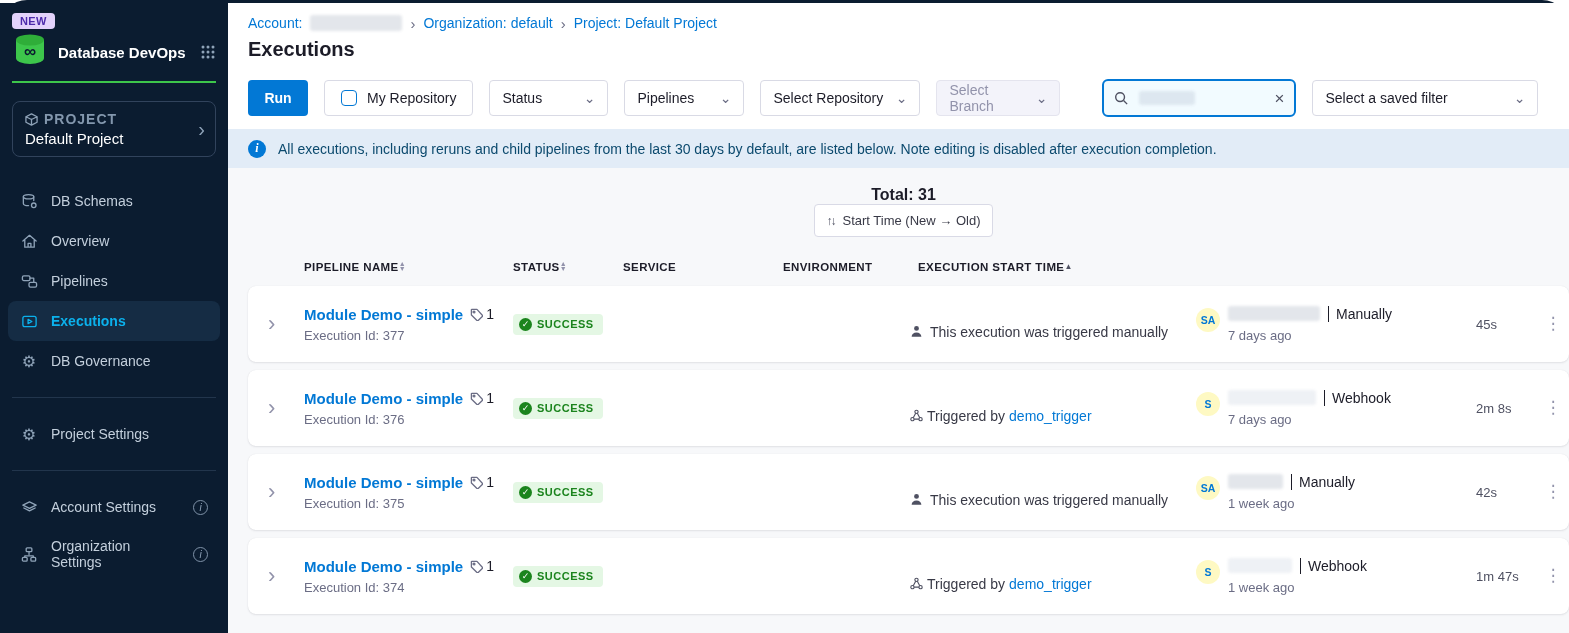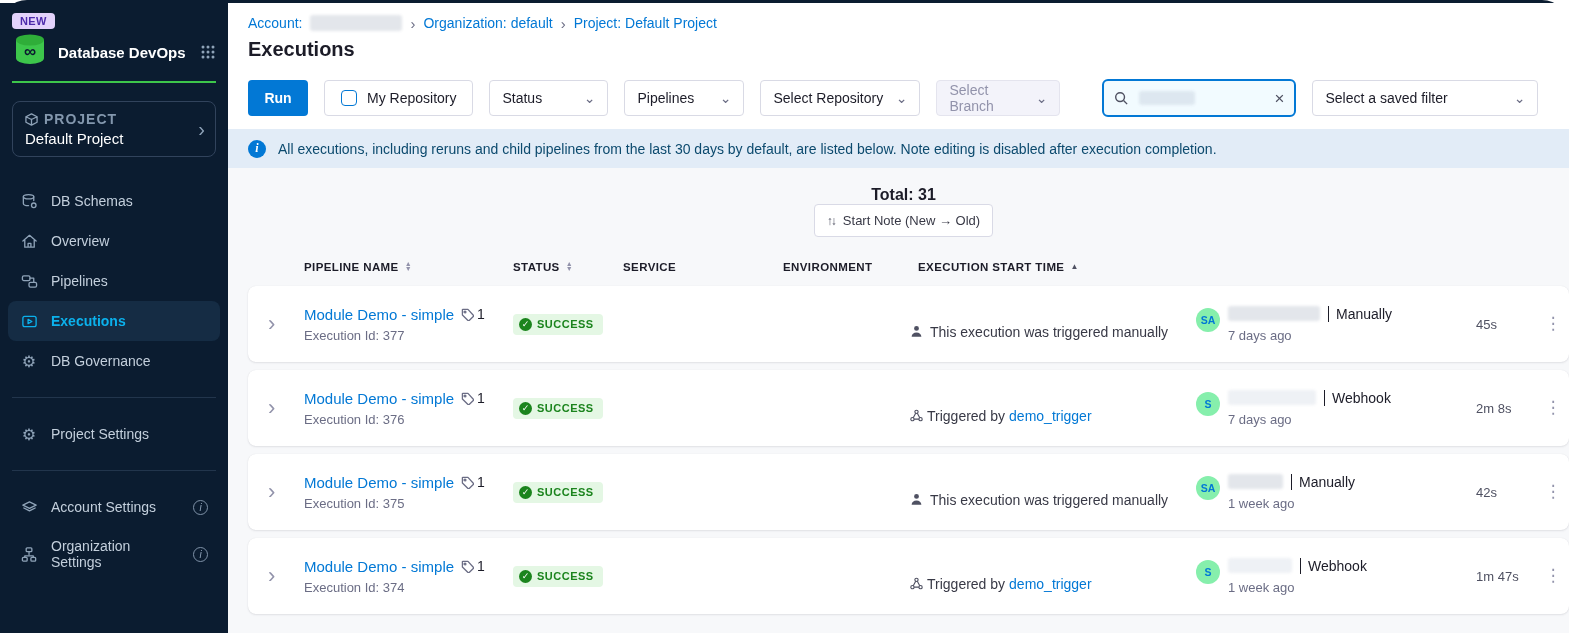--- a/index.html
+++ b/index.html
@@ -72,37 +72,37 @@
   .col-name { width:209px; flex:none; }
   .col-status { width:110px; flex:none; }
   .col-service { width:160px; flex:none; }
   .col-env { width:127px; flex:none; }
   .col-trigger { width:286px; flex:none;margin-top:15px; }
   .col-start { width:280px; flex:none; }
   .col-duration { width:52px; flex:none; text-align:left; }
   .col-menu { width:50px; flex:none; text-align:center; }
 
   .thead { margin:22px 0 12px 0; }
-  .th { font-size:11.5px; font-weight:bold; color:#1c1c28; letter-spacing:.4px; display:flex; align-items:center; gap:6px; }
+  .th { font-size:11.5px; font-weight:bold; color:#1c1c28; letter-spacing:.4px; display:flex; align-items:center; }
   .sort-glyphs { display:flex; flex-direction:column; line-height:.62; font-size:7px; color:#9293ab; }
   .asc-glyph { font-size:8px; color:#4f5162; }
 
   .row-card { background:#fff; border-radius:8px; height:76px; margin:0 0 8px 0; box-shadow:0 0 1px rgba(40,41,61,.1), 0 1px 2px rgba(96,97,112,.14); cursor:pointer; }
   .row-chevron { color:#9293ab; font-size:22px; line-height:1; cursor:pointer; }
   .name-line { display:flex; align-items:center; gap:7px; }
-  .pipe-link { color:#0278d5; font-weight:normal; font-size:15px; cursor:pointer; }
+  .pipe-link { color:#0278d5; font-weight:bold; font-size:15px; cursor:pointer; }
   .tag-wrap { display:flex; align-items:center; gap:3px; color:#1c1c28; font-size:14px; }
   .exec-id { font-size:13px; color:#6b6d85; margin-top:5px; }
   .status-badge { display:inline-flex; align-items:center; gap:5px; background:#e4f7e4; border-radius:4px; padding:4px 9px 4px 6px; }
   .status-badge .ck { width:13px; height:13px; border-radius:50%; background:#1b841d; color:#fff; font-size:9px; display:flex; align-items:center; justify-content:center; }
   .status-badge .st-txt { color:#1b841d; font-size:11px; font-weight:bold; letter-spacing:.5px; }
   .trigger-cell { display:flex; align-items:center; gap:7px; font-size:14px; color:#383946; }
   .trig-link { color:#0278d5; cursor:pointer; }
   .st-cell { display:flex; align-items:flex-start; gap:8px; }
-  .avatar { width:24px; height:24px; border-radius:50%; background:#86efac; color:#0278d5; font-size:10.5px; font-weight:bold; display:flex; align-items:center; justify-content:center; flex:none; margin-top:2px; }
+  .avatar { width:24px; height:24px; border-radius:50%; background:#fef9c3; color:#0278d5; font-size:10.5px; font-weight:bold; display:flex; align-items:center; justify-content:center; flex:none; margin-top:2px; }
   .st-line1 { display:flex; align-items:center; gap:8px; }
   .trig-type { border-left:1.5px solid #1c1c28; padding-left:7px; font-size:14px; color:#1c1c28; }
   .time-ago { font-size:13px; color:#6b6d85; margin-top:6px; }
   .redact.nm { height:15px; }
   .redact.faint { background:#eef1f5; }
   .duration { font-size:13px; color:#4f5162; }
   .dots { color:#9293ab; font-size:17px; letter-spacing:0; cursor:pointer; line-height:.9; }
 
   svg.ic { stroke:#8fa3b8; fill:none; stroke-width:1.4; stroke-linecap:round; stroke-linejoin:round; }
   .nav-item.active svg.ic { stroke:#0bb1ec; }
@@ -287,21 +287,21 @@
       <span class="banner-i">i</span>
       <span class="banner-text">All executions, including reruns and child pipelines from the last 30 days by default, are listed below. Note editing is disabled after execution completion.</span>
     </div>
 
     <div class="content">
 
       <div class="total-bar">
         <span class="total-label">Total: 31</span>
         <button class="sort-btn">
           <span class="updown">↑↓</span>
-          <span>Start Note (New → Old)</span>
+          <span>Start Time (New → Old)</span>
         </button>
       </div>
 
       <div class="cols thead">
         <div class="col-chevron"></div>
         <div class="col-name th">
           <span>PIPELINE NAME</span>
           <span class="sort-glyphs">
               <span>▲</span>
               <span>▼</span>

